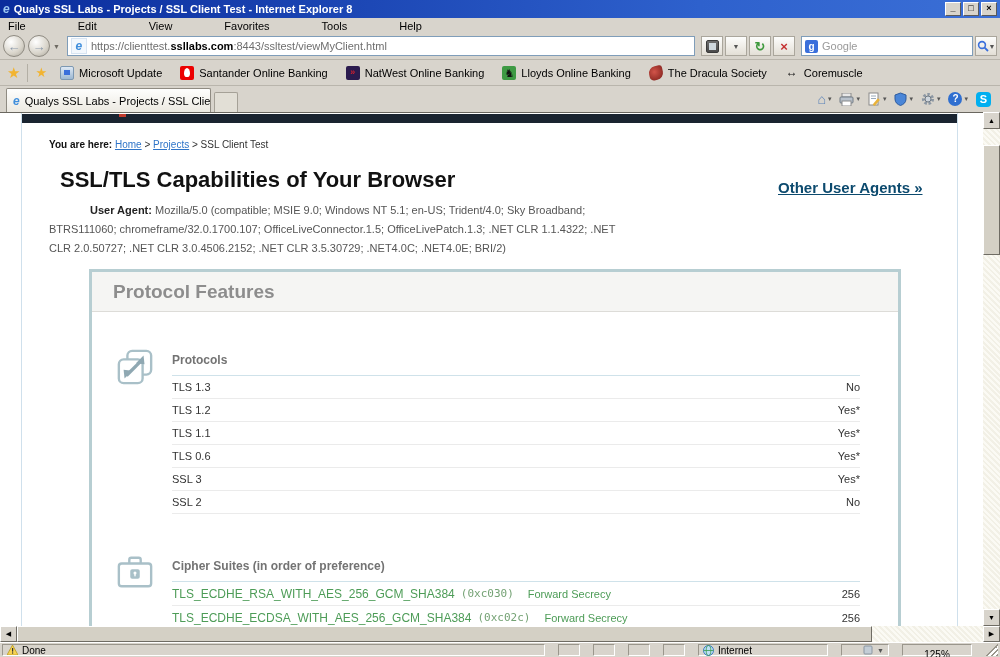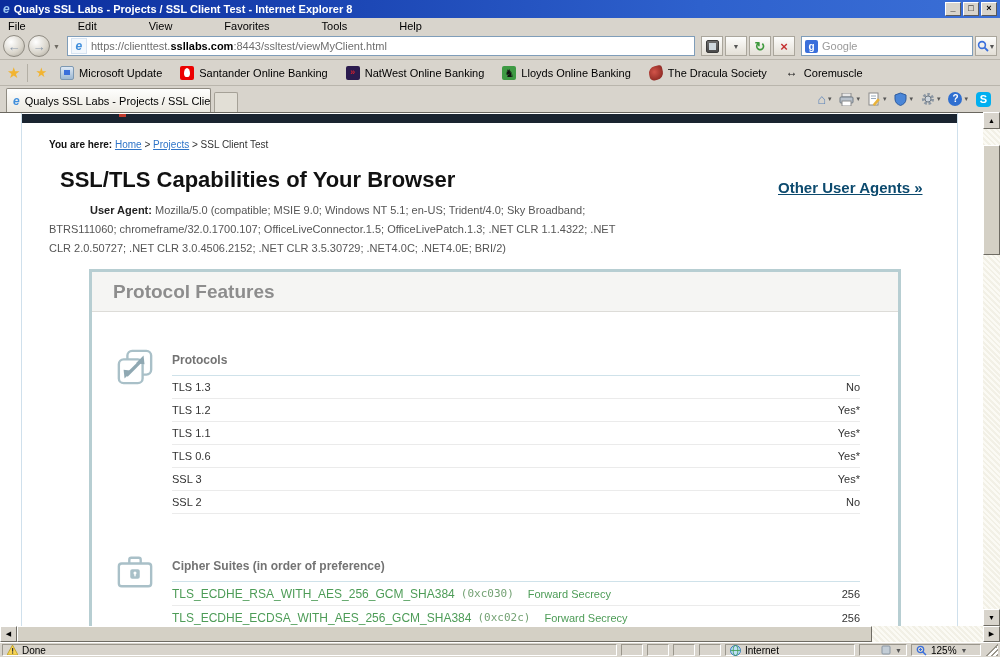--- a/index.html
+++ b/index.html
@@ -117,21 +117,21 @@
     font-size:7px;color:#000;text-align:center;line-height:15px;}
   .vthumb{position:absolute;left:0;top:33px;width:17px;height:110px;background:#d4d0c5;
     border:1px solid;border-color:#ffffff #6f6c64 #6f6c64 #ffffff;}
   .hscroll{position:absolute;left:0;top:626px;width:1000px;height:16px;
     background:repeating-linear-gradient(45deg,#f2f0e6 0 2px,#fbfaf4 2px 4px);}
   .hscroll .sbtn{height:16px;line-height:14px;}
   .hthumb{position:absolute;left:17px;top:0;width:855px;height:16px;background:#d4d0c5;
     border:1px solid;border-color:#ffffff #6f6c64 #6f6c64 #ffffff;}
   
   .statusbar{position:absolute;left:0;top:642px;width:1000px;height:15px;background:#d8d4cc;
-    border-top:1px solid #fff;display:flex;align-items:stretch;font-size:10px;gap:4px;padding:1px 2px 1px 2px;}
+    border-top:1px solid #fff;display:flex;align-items:stretch;font-size:10px;gap:13px;padding:1px 2px 1px 2px;}
   .pane{border:1px solid;border-color:#9a968c #ffffff #ffffff #9a968c;display:flex;align-items:center;
     padding:0 4px;gap:4px;white-space:nowrap;}
   .pane.grow{flex:1;}
   .pane.small{width:22px;}
   .grip{width:13px;background:
     linear-gradient(135deg,transparent 50%,#9a968c 50%,#9a968c 60%,#fff 60%,#fff 70%,#9a968c 70%,#9a968c 80%,#fff 80%,#fff 90%,#9a968c 90%);}
   .dd{font-size:7px;color:#555;}
 </style>
 </head>
 <body>
@@ -391,21 +391,21 @@
       <line x1="0.5" y1="5.5" x2="10.5" y2="5.5" stroke="#3a9a4e" stroke-width="0.8"></line>
     </svg>
     <span>Internet</span>
   </span>
   <span class="pane" style="width:48px;justify-content:flex-end;">
     <svg width="10" height="10" viewBox="0 0 10 10">
       <rect x="1" y="1" width="8" height="8" rx="1" fill="#c3cdd6" stroke="#8a96a2"></rect>
     </svg>
     <span class="dd">▼</span>
   </span>
-  <span class="pane" style="width:70px;">
+  <span class="pane" style="width:70px;flex-direction:column;">
     <svg width="11" height="11" viewBox="0 0 11 11">
       <circle cx="4.5" cy="4.5" r="3.2" fill="none" stroke="#3a6fdb" stroke-width="1.3"></circle>
       <line x1="7" y1="7" x2="10" y2="10" stroke="#3a6fdb" stroke-width="1.5"></line>
       <line x1="3" y1="4.5" x2="6" y2="4.5" stroke="#3a6fdb" stroke-width="1"></line>
       <line x1="4.5" y1="3" x2="4.5" y2="6" stroke="#3a6fdb" stroke-width="1"></line>
     </svg>
     <span>125%</span>
     <span class="dd">▼</span>
   </span>
   <span class="grip"></span>

